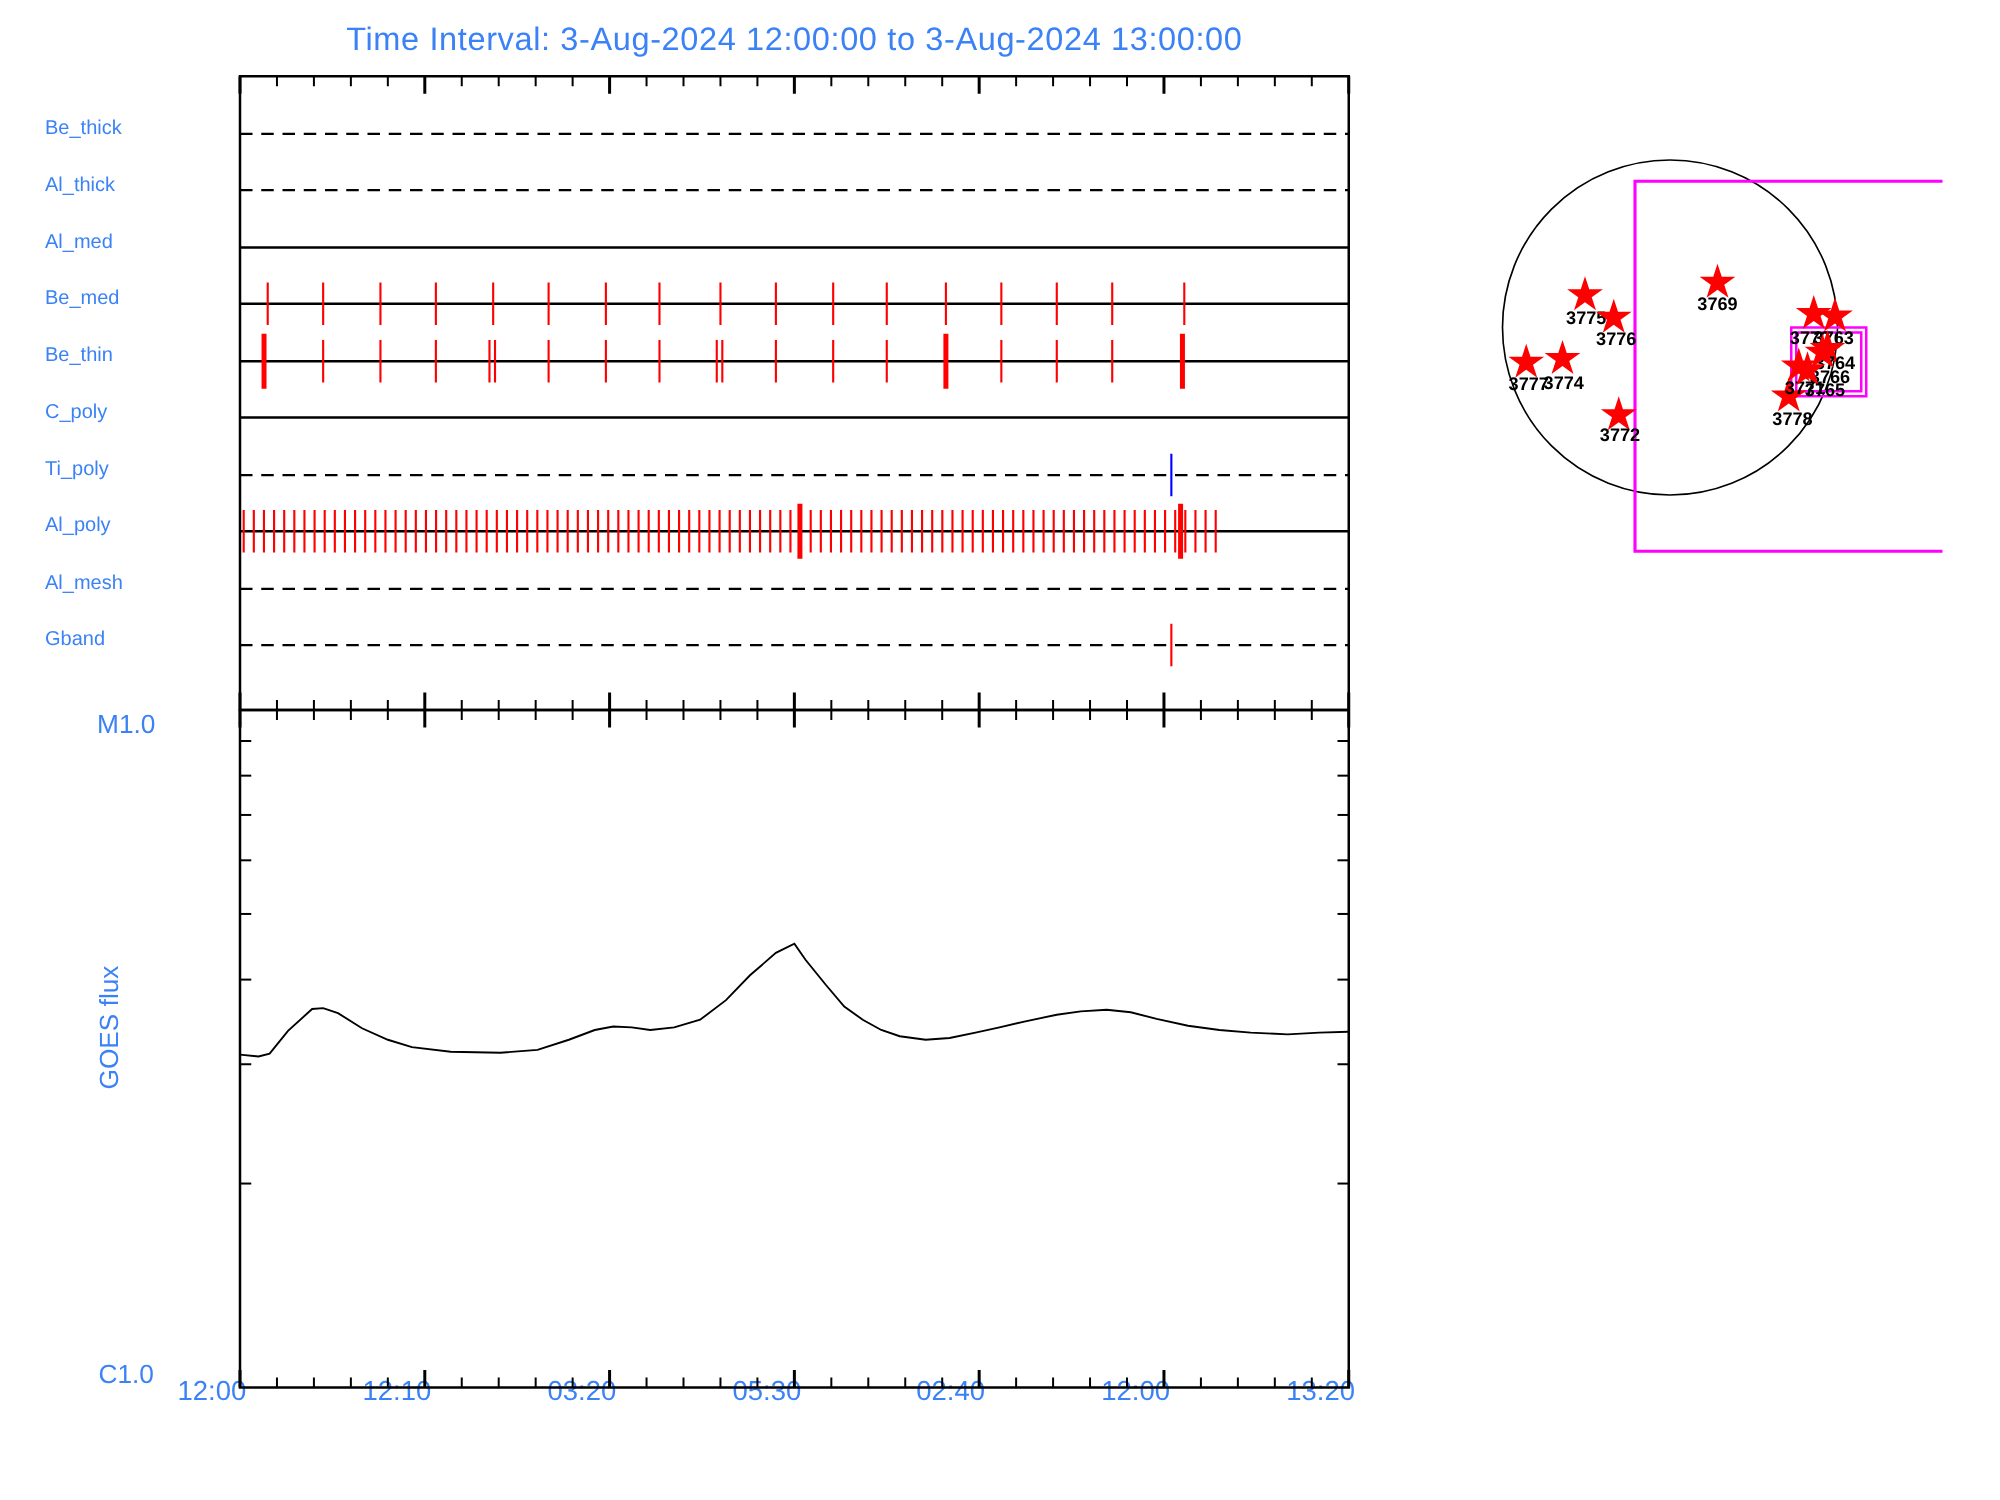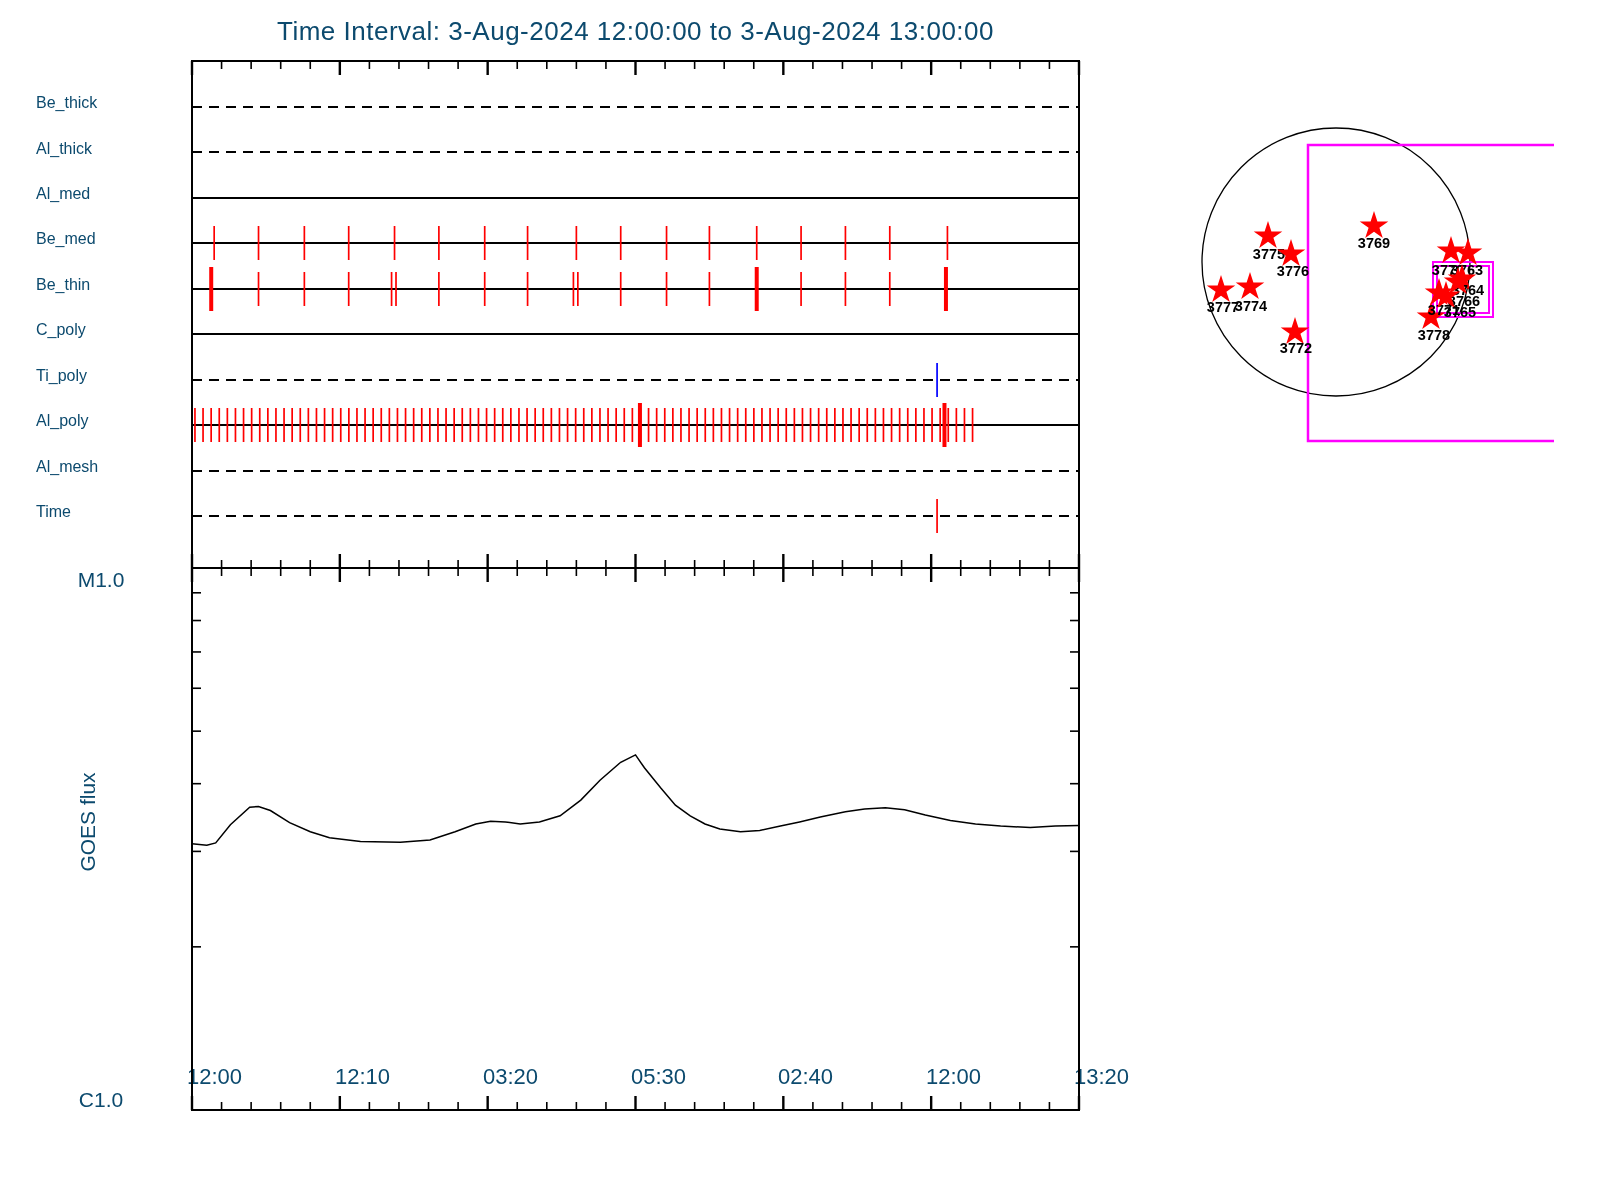--- a/index.html
+++ b/index.html
@@ -1,47 +1,47 @@
 <!DOCTYPE html>
 <html><head>
 <meta charset="utf-8">
 <style>
   html,body{margin:0;padding:0;background:#ffffff;}
   #stage{position:relative;width:1600px;height:1200px;background:#fff;overflow:hidden;
-         font-family:"Liberation Sans",sans-serif;color:#0c4a6e;}
+         font-family:"Liberation Sans",sans-serif;color:#3b82f6;}
   #plot-svg{position:absolute;left:0;top:0;}
   .title{position:absolute;left:192px;top:16px;width:887px;text-align:center;
          font-size:26px;letter-spacing:0.5px;}
   .row-label{position:absolute;left:36px;width:162px;font-size:16px;}
   .r0{top:94px}.r1{top:140px}.r2{top:185px}.r3{top:230px}.r4{top:276px}
   .r5{top:321px}.r6{top:367px}.r7{top:412px}.r8{top:458px}.r9{top:503px}
   .ylab{position:absolute;left:20px;width:162px;text-align:center;font-size:21px;}
   .ym{top:568px}.yc{top:1088px}
-  .xlab{position:absolute;top:1064px;width:100px;text-align:right;font-size:22px;}
+  .xlab{position:absolute;top:1100px;width:100px;text-align:left;font-size:22px;}
   .tl0{left:142px}.tl1{left:290px}.tl2{left:438px}.tl3{left:586px}
   .tl4{left:733px}.tl5{left:881px}.tl6{left:1029px}
   .goes-ylabel{position:absolute;left:8px;top:810px;width:160px;height:24px;
                text-align:center;font-size:21px;transform:rotate(-90deg);}
 </style>
 </head>
 <body>
 
 <div id="stage">
   <div class="title">Time Interval:  3-Aug-2024 12:00:00 to  3-Aug-2024 13:00:00</div>
 
   <div class="row-label r0">Be_thick</div>
   <div class="row-label r1">Al_thick</div>
   <div class="row-label r2">Al_med</div>
   <div class="row-label r3">Be_med</div>
   <div class="row-label r4">Be_thin</div>
   <div class="row-label r5">C_poly</div>
   <div class="row-label r6">Ti_poly</div>
   <div class="row-label r7">Al_poly</div>
   <div class="row-label r8">Al_mesh</div>
-  <div class="row-label r9">Time</div>
+  <div class="row-label r9">Gband</div>
 
   <div class="ylab ym">M1.0</div>
   <div class="ylab yc">C1.0</div>
 
   <div class="xlab tl0">12:00</div>
   <div class="xlab tl1">12:10</div>
   <div class="xlab tl2">03:20</div>
   <div class="xlab tl3">05:30</div>
   <div class="xlab tl4">02:40</div>
   <div class="xlab tl5">12:00</div>

